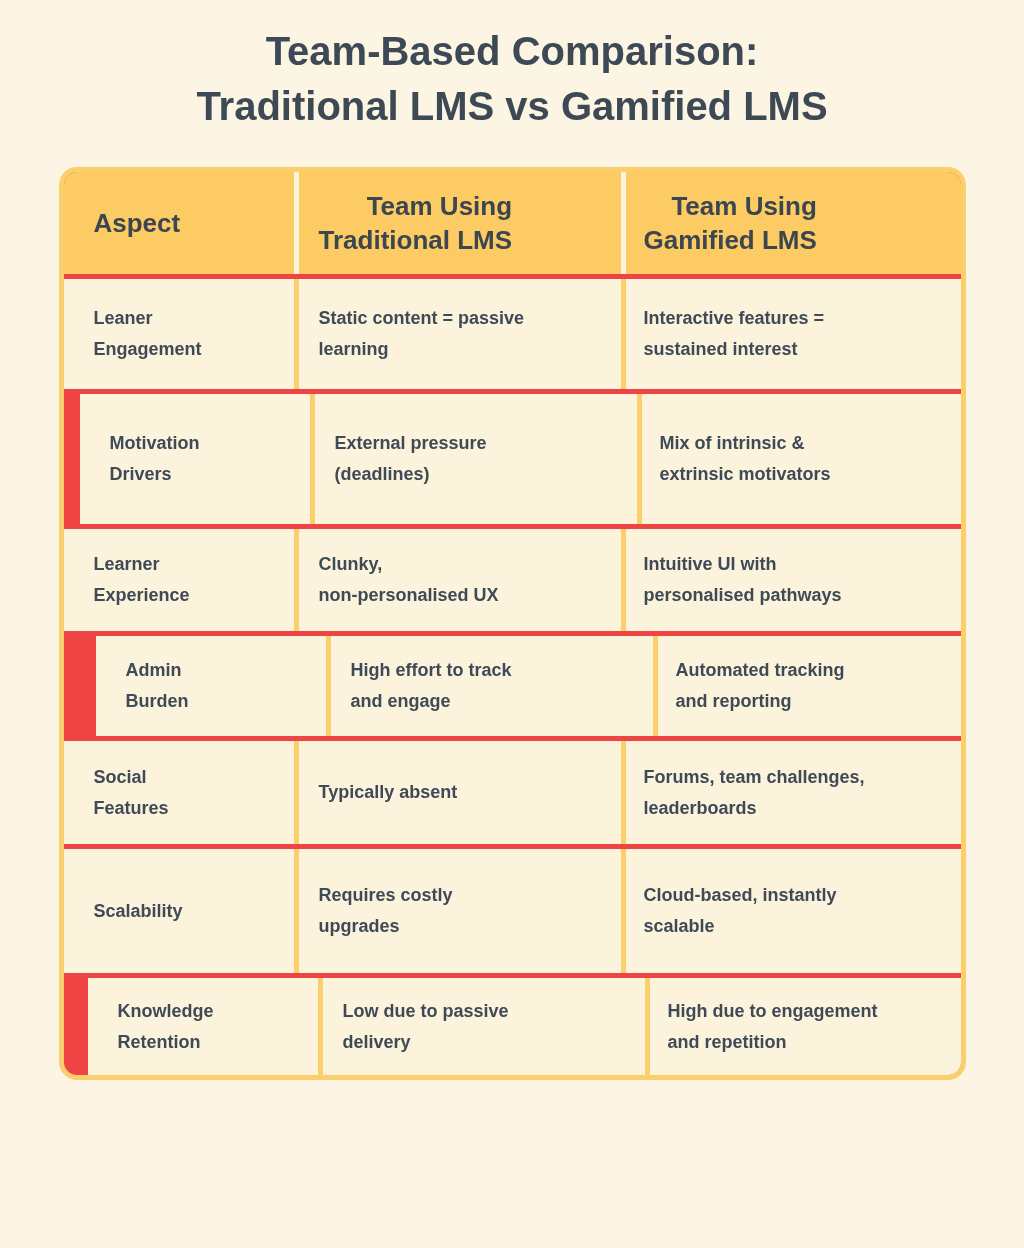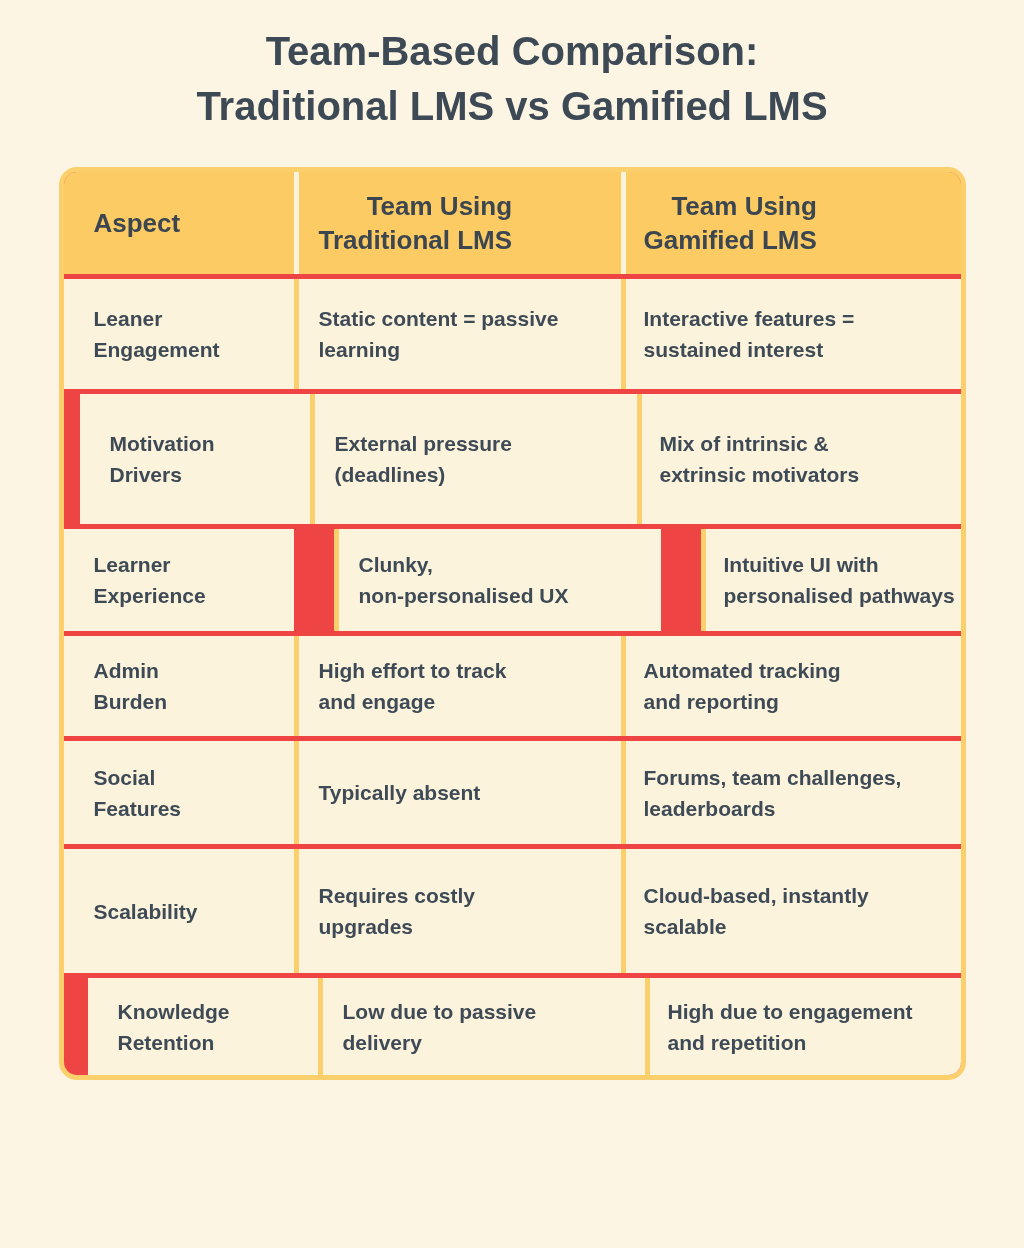--- a/index.html
+++ b/index.html
@@ -35,21 +35,21 @@
     gap: 5px;
   }
   .row {
     display: grid;
     grid-template-columns: 230px 327px 340px;
   }
   .cell {
     background: #FCF3DC;
     color: #3E4A56;
     font-weight: bold;
-    font-size: 21px;
+    font-size: 18px;
     line-height: 31px;
     display: flex;
     align-items: center;
     box-sizing: border-box;
     padding: 8px 14px 8px 30px;
     white-space: pre-line;
   }
   .col2 { border-left: 5px solid #FCCF6D; padding-left: 20px; }
   .col3 { border-left: 5px solid #FCCF6D; padding-left: 18px; }
   .row-header .cell {
@@ -58,22 +58,22 @@
     font-size: 26px;
     line-height: 34px;
   }
   .row-header .col2,
   .row-header .col3 { border-left-color: #FCF3DC; text-align: right; }
 
   .row-header { height: 102px; }
   .row-0 { height: 110px; }
   .row-1 { height: 130px; margin-left: 16px; }
   .row-2 { height: 101px; }
-  .row-3 { height: 102px; gap: 40px; }
-  .row-4 { height: 100px; }
+  .row-3 { height: 102px; }
+  .row-4 { height: 100px; padding-left: 32px; }
   .row-5 { height: 103px; }
   .row-6 { height: 124px; }
   .row-7 { height: 97px; padding-left: 24px; }
 </style>
 </head>
 <body>
 
 <div class="page">
   <h1 class="title">Team-Based Comparison:
 Traditional LMS vs Gamified LMS</h1>

